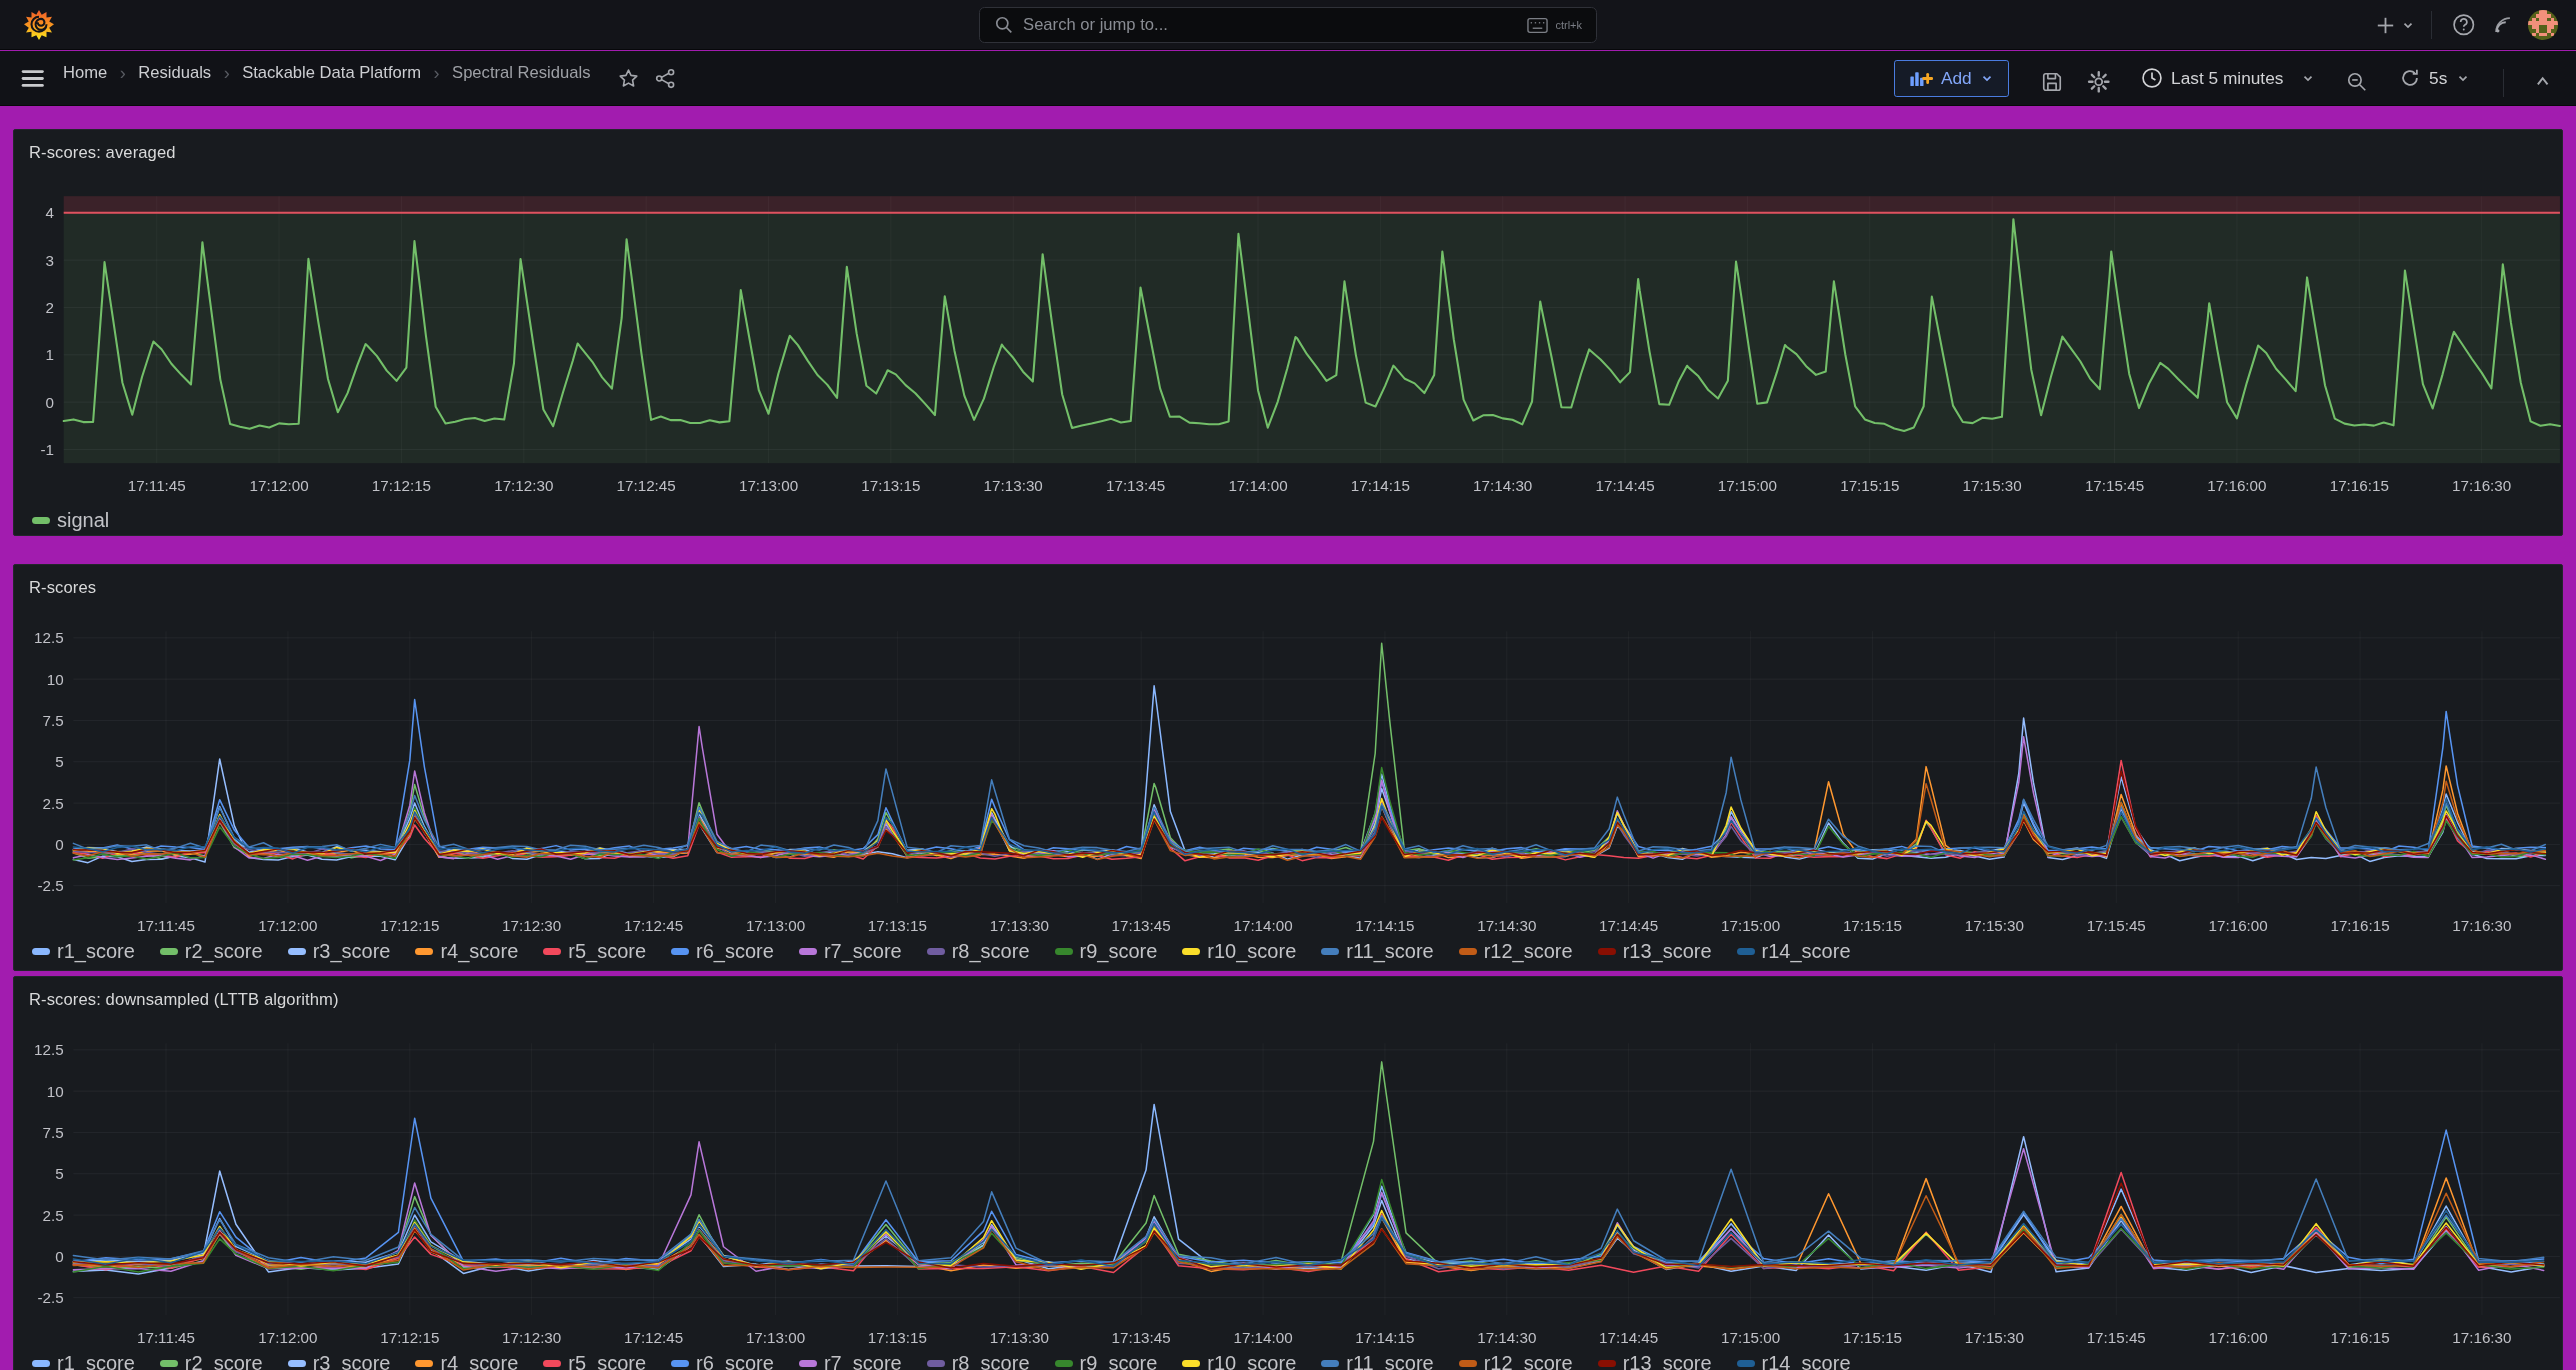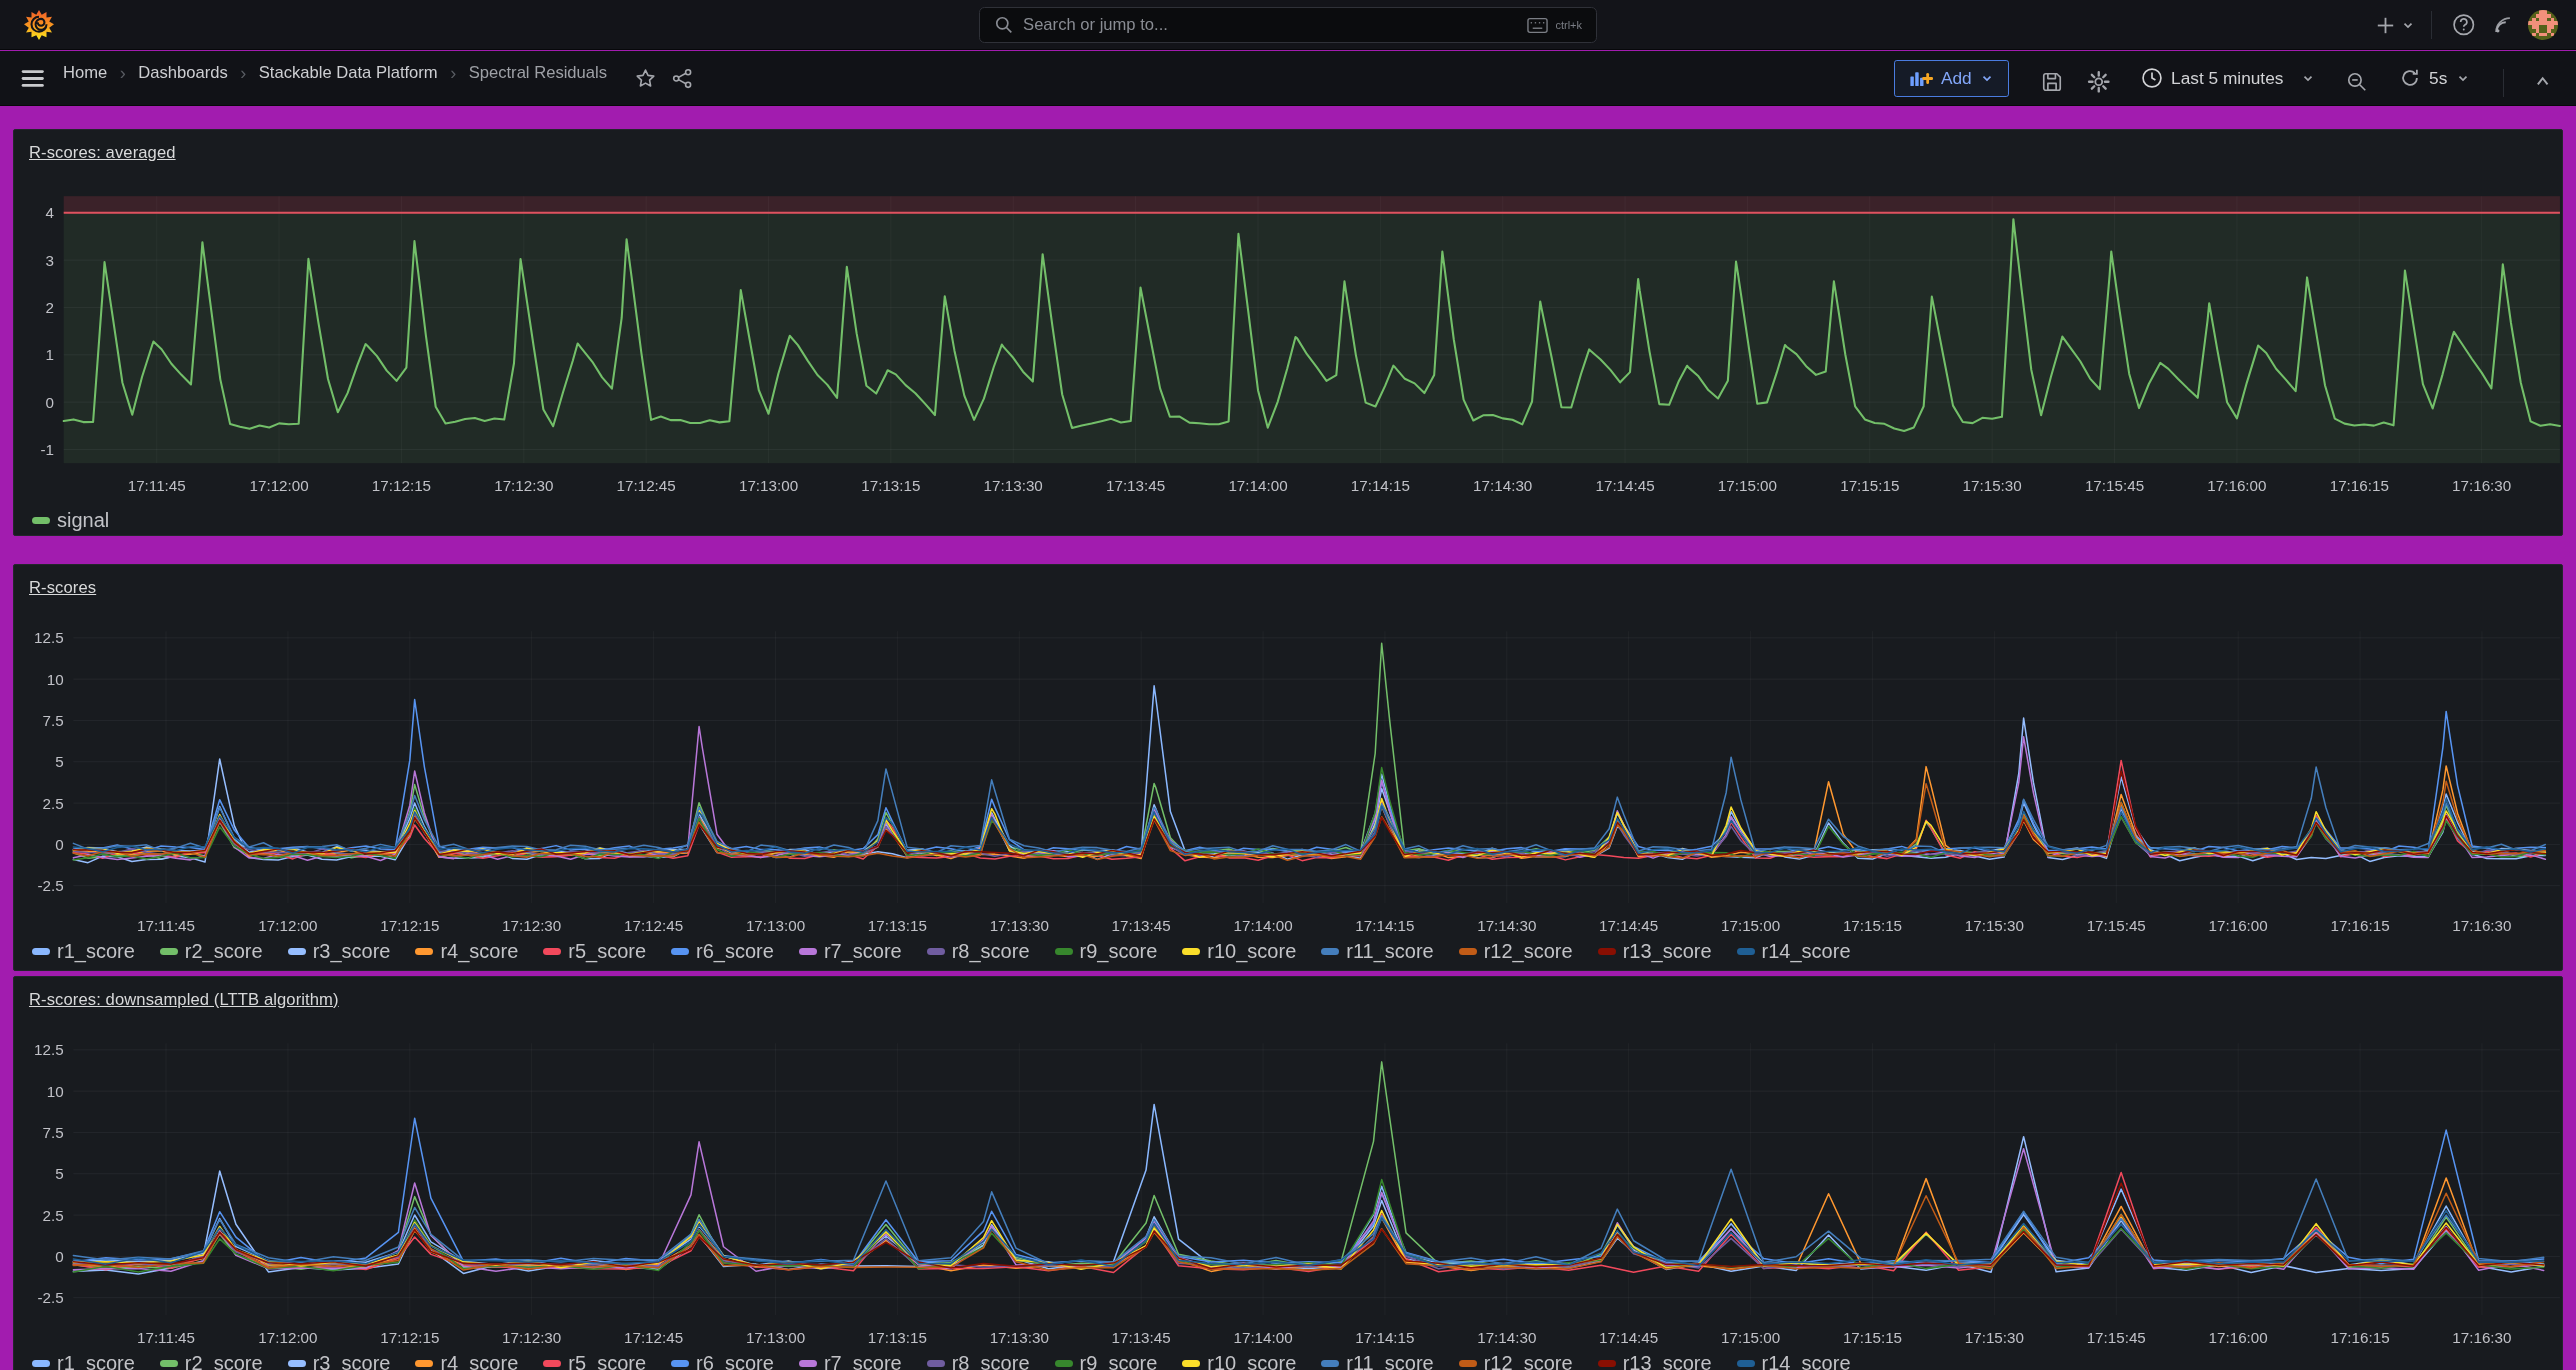--- a/index.html
+++ b/index.html
@@ -50,21 +50,21 @@
     color:#82a6f8; font-size:17.3px; cursor:pointer; margin-right:11px;
   }
   .tb-text-btn { display:flex; align-items:center; gap:8.3px; color:#d2d3d6; font-size:17.3px; padding:0 9.7px; height:37px; cursor:pointer; border-radius:2.8px; }
   
   .panel {
     position:absolute; left:13px; width:2550px; height:407px;
     background:#181b1f; border:0.7px solid #23262c; border-radius:2.1px;
   }
   .panel-title {
     position:absolute; top:12.5px; left:15px;
-    font-size:16.6px; font-weight:500; color:#d8d9da; letter-spacing:0.1px;text-decoration:underline;
+    font-size:16.6px; font-weight:500; color:#d8d9da; letter-spacing:0.1px;
   }
   .chart { position:absolute; top:42px; left:0.7px; width:2548px; height:332px; }
   .legend {
     position:absolute; left:18px; display:flex; align-items:center;
     gap:25px; font-size:20px; color:#c2c3c7; white-space:nowrap;
   }
   .legend .li { display:flex; align-items:center; gap:7px; cursor:pointer; }
   .legend .pill { display:inline-block; width:18px; height:6.2px; border-radius:3.5px; }
   text { font-family:"Liberation Sans", sans-serif; }
 </style>
@@ -158,21 +158,21 @@
     <span class="icon-btn">
       <svg width="23.5" height="21" viewBox="0 0 34 30" stroke="#c9cacd" stroke-width="4" stroke-linecap="round">
           <line x1="3" y1="5" x2="31" y2="5"></line>
           <line x1="3" y1="15" x2="31" y2="15"></line>
           <line x1="3" y1="25" x2="31" y2="25"></line>
         </svg>
     </span>
     <div class="crumbs">
       <span class="crumb">Home</span>
       <span class="crumb-sep">›</span>
-      <span class="crumb">Dashboards</span>
+      <span class="crumb">Residuals</span>
       <span class="crumb-sep">›</span>
       <span class="crumb">Stackable Data Platform</span>
       <span class="crumb-sep">›</span>
       <span class="crumb current">Spectral Residuals</span>
       <span class="crumb-icons">
         <span class="icon-btn">
           <svg width="21" height="21" viewBox="0 0 30 30" fill="none" stroke="#a5a7ad" stroke-width="2.3" stroke-linejoin="round">
               <path d="M15 3 l3.6 7.6 8.2 1 -6 5.8 1.5 8.2 -7.3 -4 -7.3 4 1.5 -8.2 -6 -5.8 8.2 -1 Z"></path>
             </svg>
         </span>

